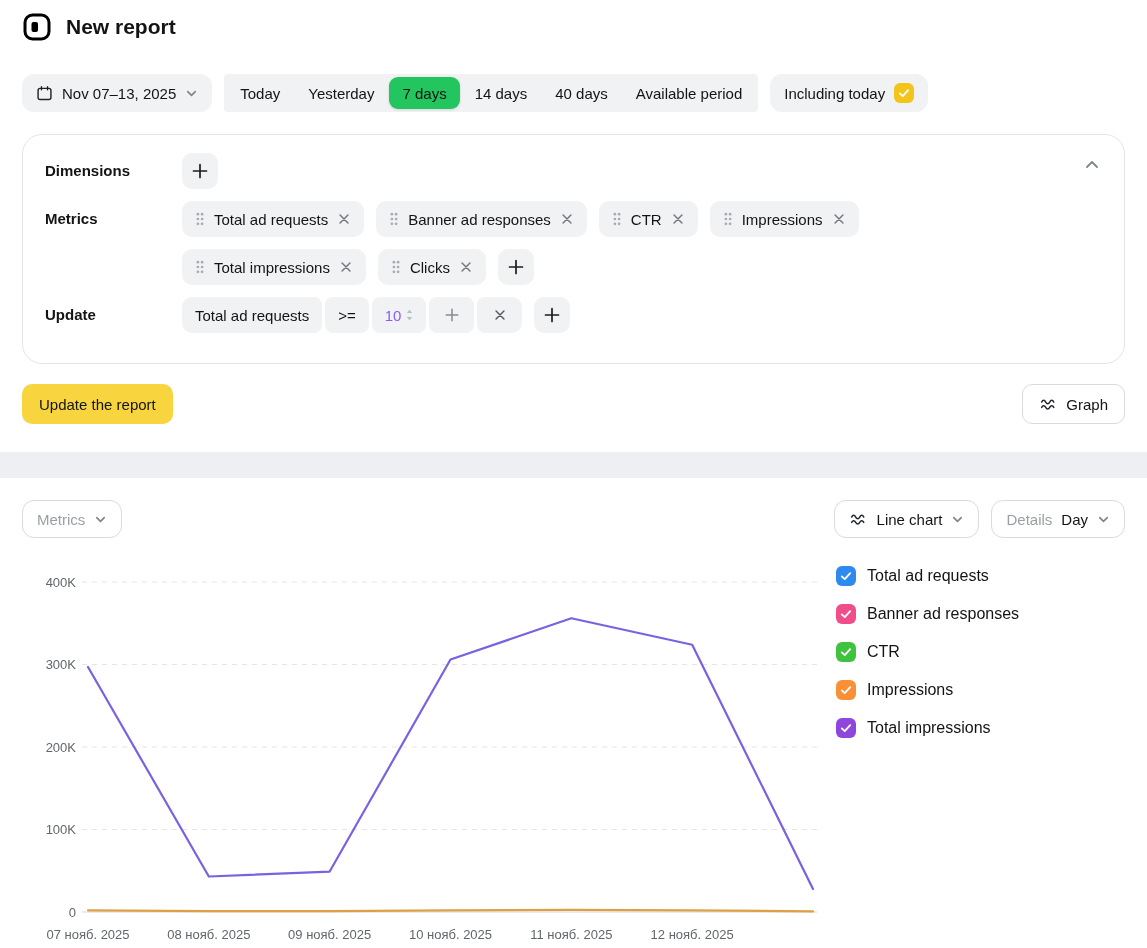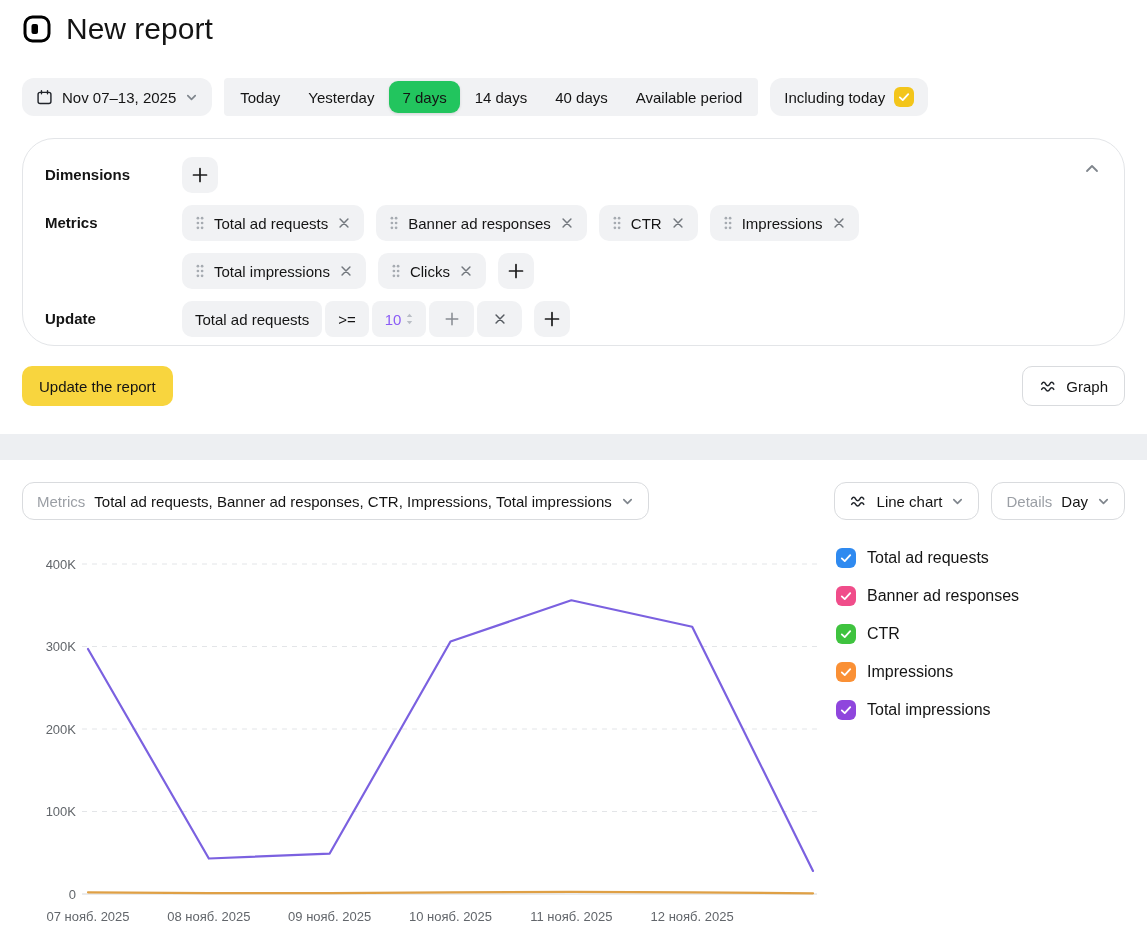--- a/index.html
+++ b/index.html
@@ -3,35 +3,35 @@
 <meta charset="utf-8">
 <style>
   *{box-sizing:border-box;margin:0;padding:0}
   html,body{background:#fff}
   body{width:1147px;font-family:"Liberation Sans","DejaVu Sans",sans-serif;color:#141414;font-size:15px;-webkit-font-smoothing:antialiased}
   button{font:inherit;border:none;background:none;cursor:pointer;color:inherit}
   svg{display:block;flex:none}
 
   .header{display:flex;justify-content:space-between;align-items:center;padding:12px 22px 0}
   .h-left{display:flex;align-items:center;gap:14px}
-  .page-title{font-size:30px;font-weight:400}
+  .page-title{font-size:21px;font-weight:700}
   .h-right{display:flex;gap:10px}
   .btn{display:inline-flex;align-items:center;justify-content:center;gap:8px;height:40px;border-radius:10px;background:#fff;border:1px solid #d9dbde;padding:0 16px;white-space:nowrap}
   .icon-btn{width:40px;padding:0}
   .btn.yellow{background:#fcd63e;border-color:transparent}
 
   .toolbar{display:flex;gap:12px;padding:0 22px;margin-top:32px;align-items:center}
   .chip{display:inline-flex;align-items:center;gap:9px;height:38px;border-radius:12px;background:#f1f2f4;padding:0 14px;white-space:nowrap}
   .segmented{display:flex;background:#f1f2f4;border-radius:4px;padding:3px;gap:2px}
   .preset{padding:0 13px;height:32px;border-radius:9px;display:flex;align-items:center;white-space:nowrap}
   .preset.selected{background:#22c55e;box-shadow:0 1px 3px rgba(0,0,0,.12)}
   .checkbox{width:20px;height:20px;border-radius:6px;display:inline-flex;align-items:center;justify-content:center;flex:none}
   .checkbox.yellow{background:#f3c51a}
 
-  .card{position:relative;margin:22px 22px 0;border:1px solid #e3e5e8;border-radius:32px;padding:18px 22px 8px}
+  .card{position:relative;margin:22px 22px 0;border:1px solid #e3e5e8;border-radius:20px;padding:18px 22px 30px}
   .collapse-btn{position:absolute;top:22px;right:24px}
   .row{display:flex;margin-bottom:12px}
   .row:last-child{margin-bottom:0}
   .row-label{width:137px;flex:none;font-weight:700;line-height:36px}
   .row-content{display:flex;flex-direction:column;gap:12px}
   .chip-row{display:flex;gap:12px;align-items:center;flex-wrap:nowrap}
   .m-chip{display:flex;align-items:center;gap:9px;height:36px;background:#f1f2f4;border-radius:10px;padding:0 13px;white-space:nowrap}
   .sq-btn{width:36px;height:36px;border-radius:10px;background:#f1f2f4;display:flex;align-items:center;justify-content:center}
   .filters-line{display:flex;align-items:center}
   .fgroup{display:flex;gap:3px;margin-right:12px}
@@ -273,21 +273,20 @@
     </svg>
     <span>Graph</span>
   </button>
 </div>
 
 <div class="band"></div>
 
 <div class="chart-controls">
   <button class="pill">
     <span class="muted">Metrics</span>
-    <span>Total ad requests, Banner ad responses, CTR, Impressions, Total impressions</span>
     <svg width="13" height="13" viewBox="0 0 14 14">
       <path d="M3 5l4 4 4-4" fill="none" stroke="#7f858c" stroke-width="1.8" stroke-linecap="round" stroke-linejoin="round"></path>
     </svg>
   </button>
   <button class="pill pill-right">
     <svg width="19" height="19" viewBox="0 0 20 20">
       <path d="M2.8 7.4c1.3-2.4 2.95-2.4 4.25 0s2.95 2.4 4.25 0 2.95-2.4 4.25 0" fill="none" stroke="#20242a" stroke-width="1.6" stroke-linecap="round"></path>
       <path d="M2.8 13c1.3-2.4 2.95-2.4 4.25 0s2.95 2.4 4.25 0 2.95-2.4 4.25 0" fill="none" stroke="#20242a" stroke-width="1.6" stroke-linecap="round"></path>
     </svg>
     <span>Line chart</span>

